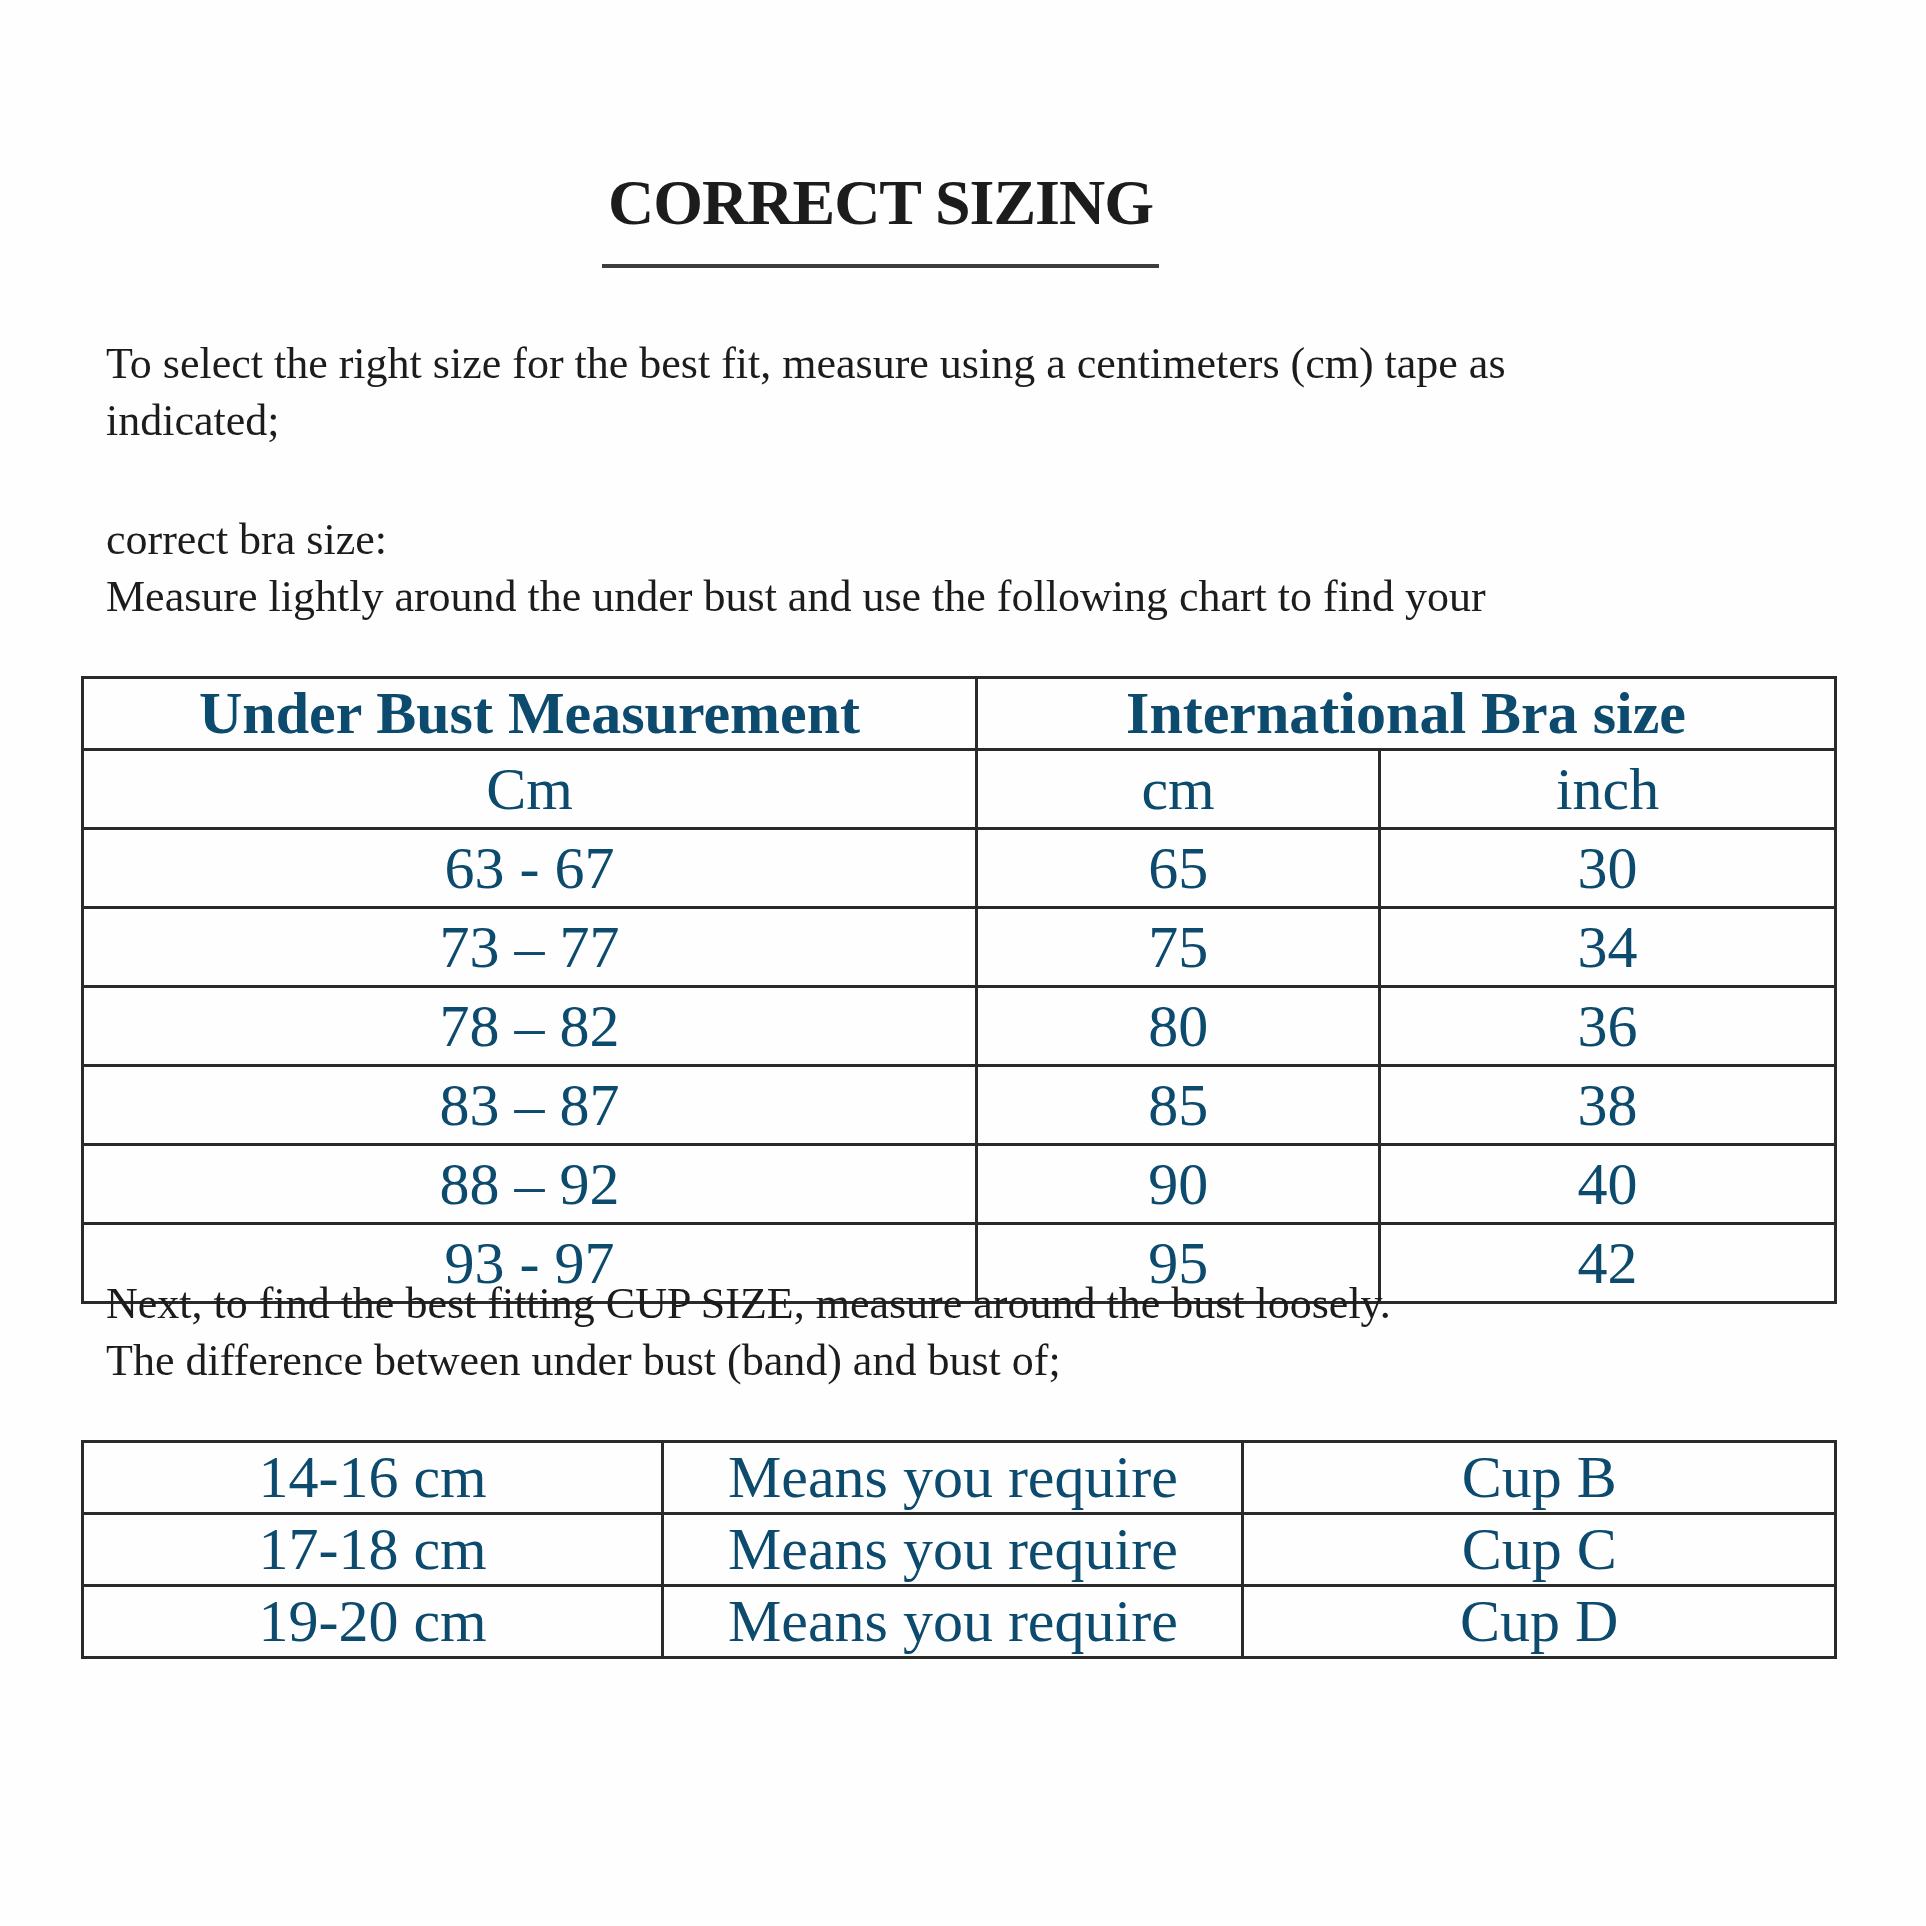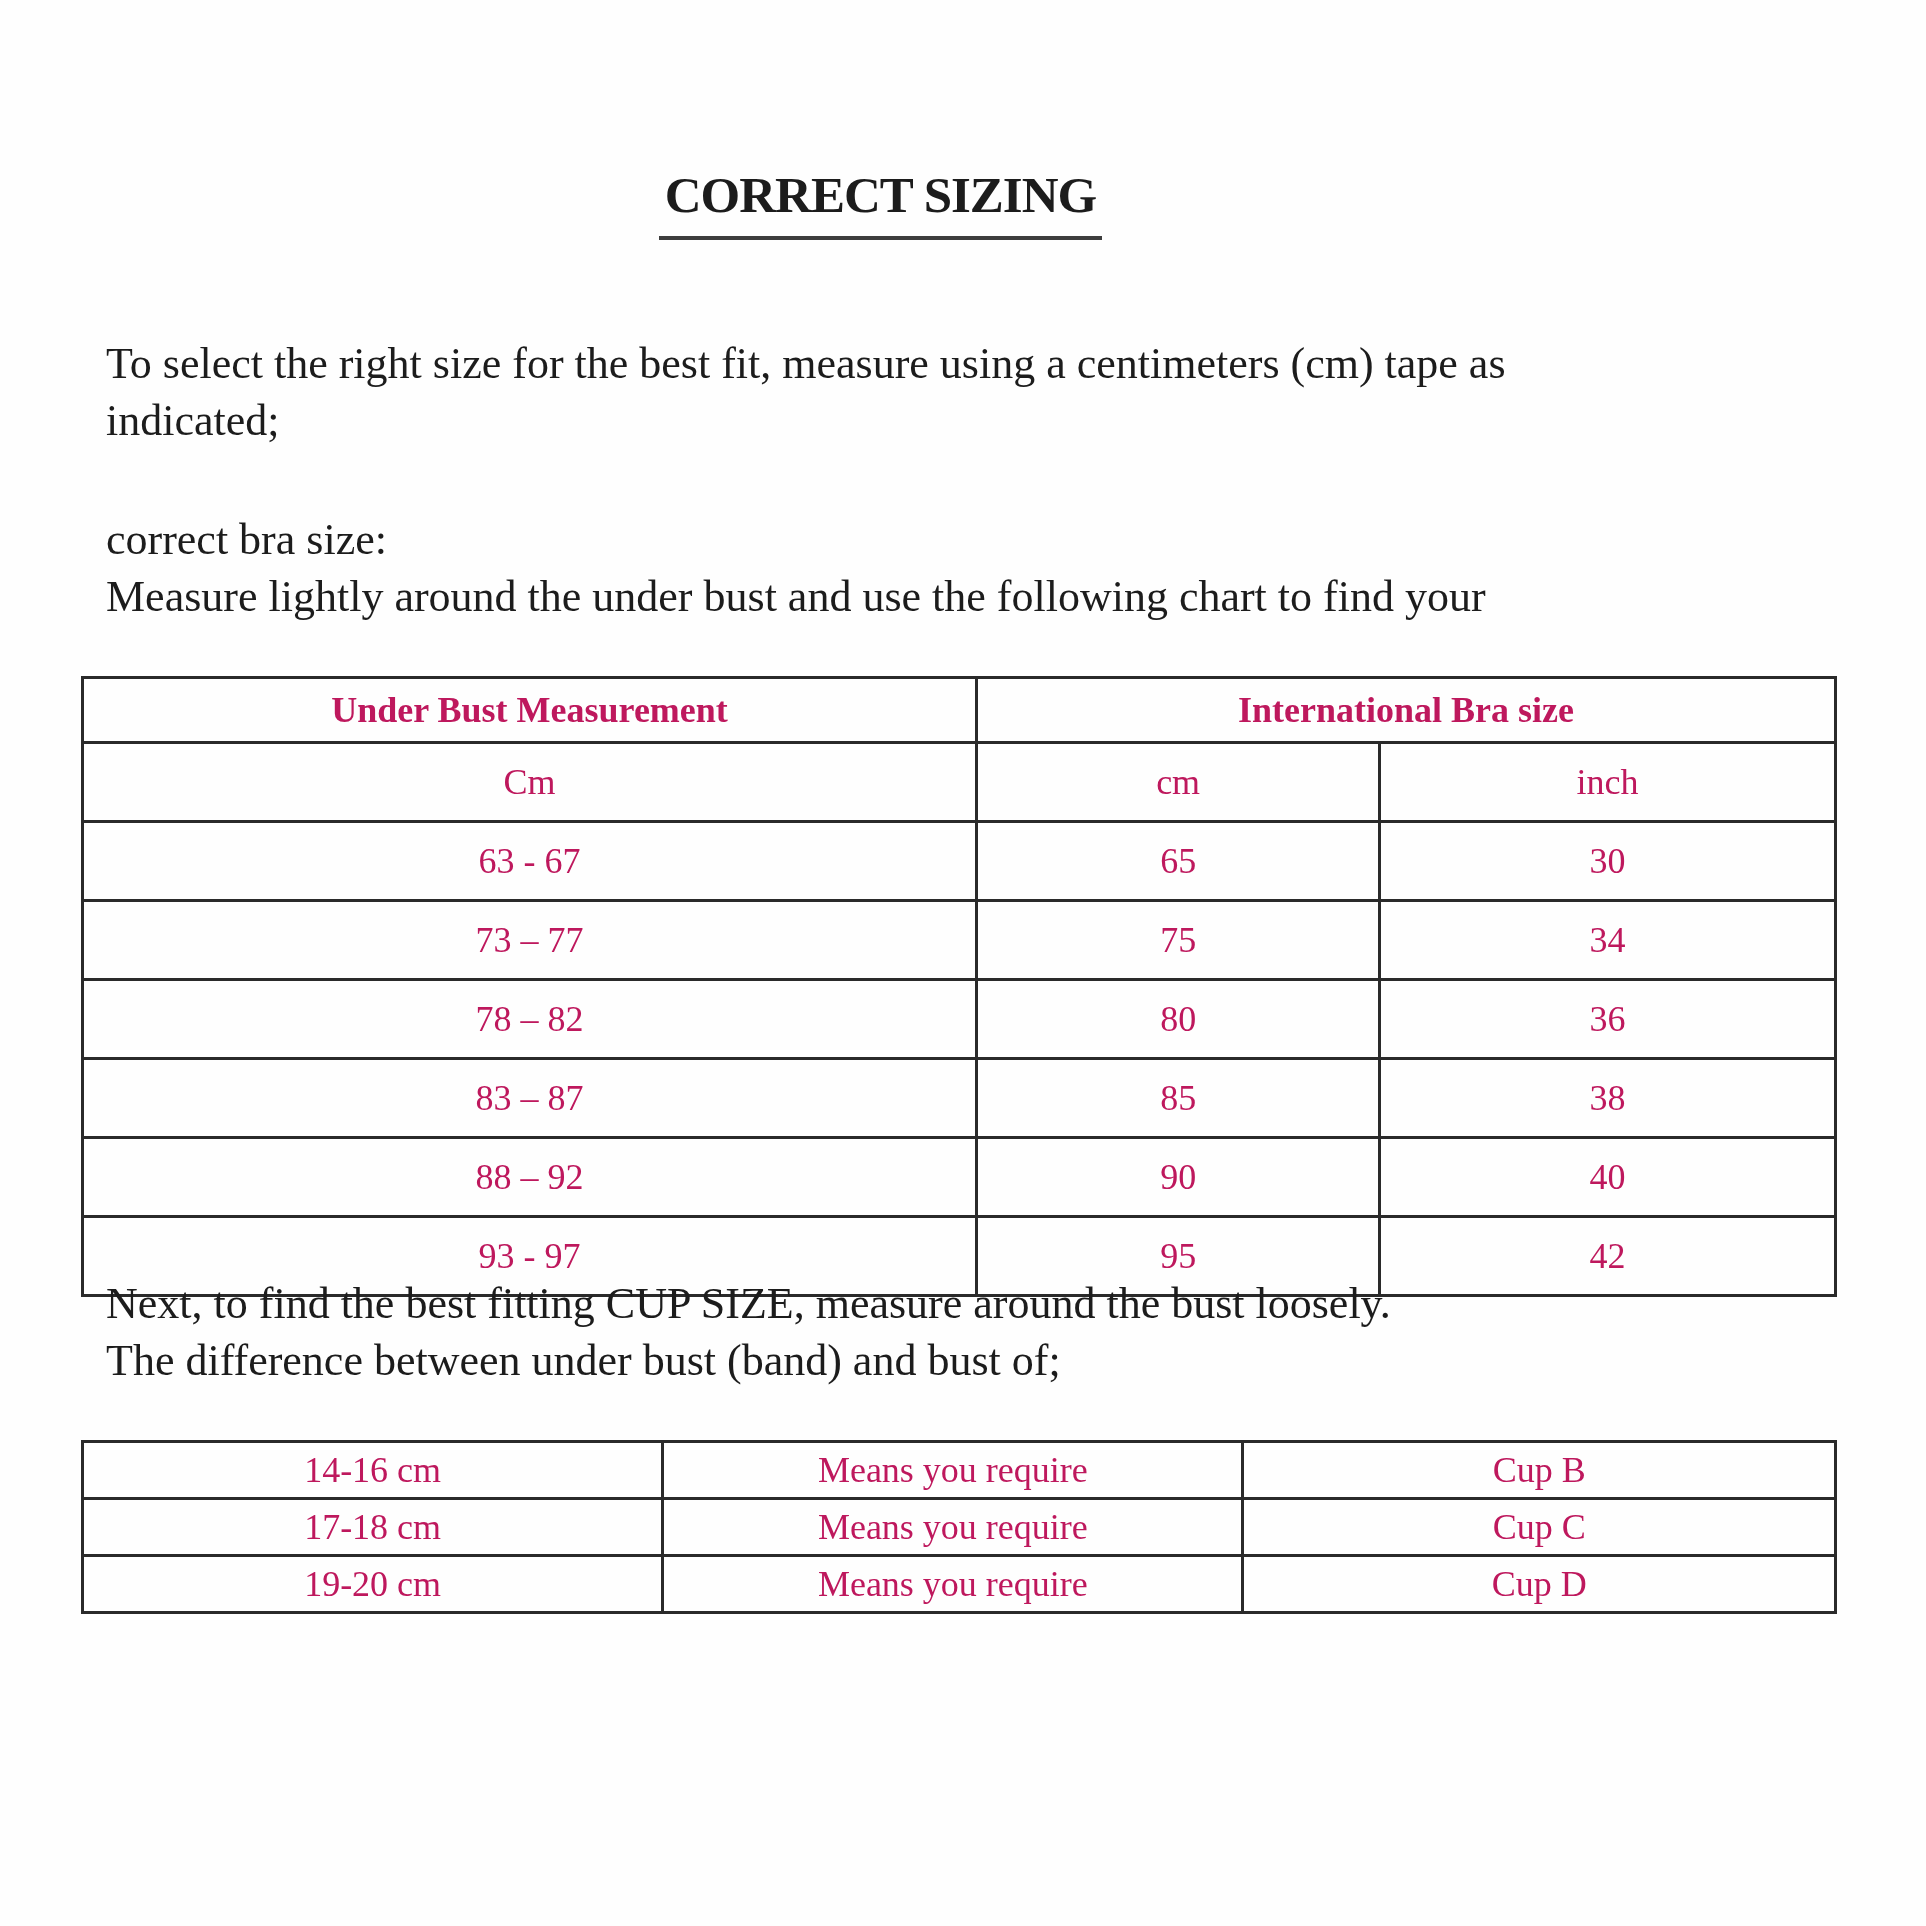--- a/index.html
+++ b/index.html
@@ -19,45 +19,45 @@
   .title-wrap {
     position: absolute;
     top: 166px;
     left: 0;
     width: 1927px;
     text-align: center;
     transform: translateX(-83px);
   }
   .title {
     display: inline-block;
-    font-size: 51px;
+    font-size: 64px;
     font-weight: bold;
     letter-spacing: -1px;
-    padding: 0 6px 12px 6px;
+    padding: 0 6px 24px 6px;
     border-bottom: 4px solid #3d3d3d;
   }
   .para {
     position: absolute;
     left: 106px;
     font-size: 44px;
     line-height: 57px;
     white-space: nowrap;
   }
   .para.p1 { top: 335px; }
   .para.p2 { top: 511px; }
   .para.p3 { top: 1275px; }
 
   table.doc-table {
     position: absolute;
     left: 81px;
     width: 1756px;
     border-collapse: collapse;
     table-layout: fixed;
-    font-size: 36px;
-    color: #be185d;
+    font-size: 60px;
+    color: #0c4a6e;
   }
   table.doc-table td {
     border: 3px solid #2a2a2a;
     text-align: center;
     vertical-align: middle;
     padding: 0;
     overflow: hidden;
   }
   table.size-table { top: 676px; }
   table.size-table tr { height: 79px; }

